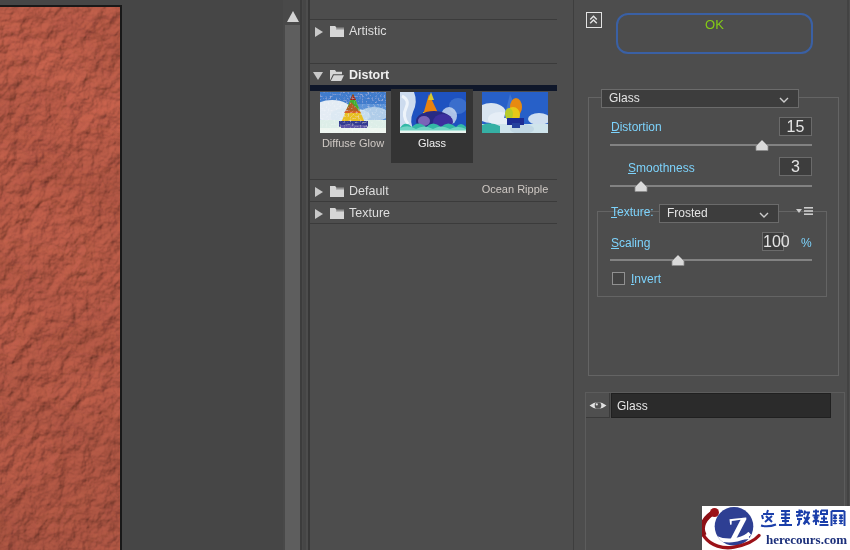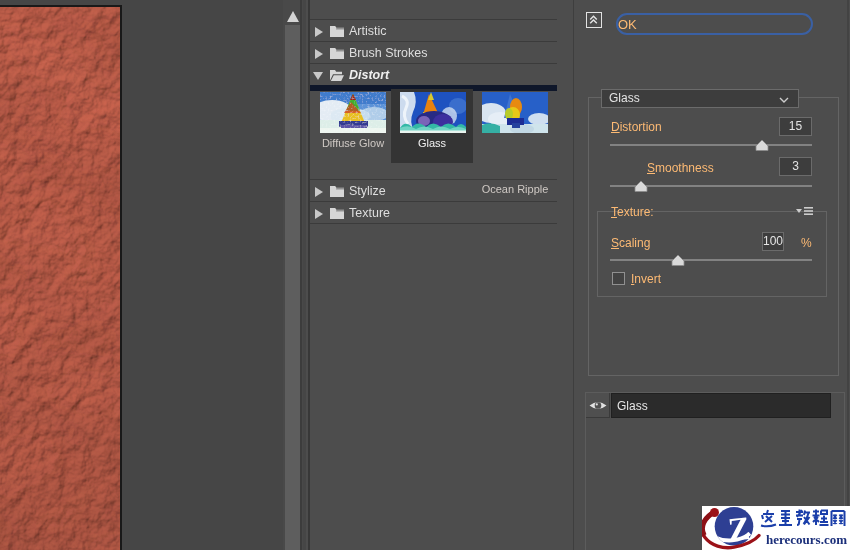--- a/index.html
+++ b/index.html
@@ -36,34 +36,34 @@
 #selcell { position:absolute; left:81px; top:-2px; width:82px; height:74px; background:#343434; }
 .thumb { position:absolute; top:1px; width:66px; height:41px; }
 .tlabel { position:absolute; top:46px; width:82px; text-align:center; font-size:11px; color:#cfc9c4; }
 #fbot { position:absolute; left:0; top:212px; width:247px; height:1px; background:#3b3b3b; }
 
 
 #vdiv { left:573px; top:0; width:1px; height:550px; background:#3e3e3e; }
 #redge { left:847px; top:0; width:2px; height:550px; background:#434343; }
 
 #collapse { left:586px; top:12px; width:16px; height:16px; border:1.5px solid #e3e3e3; }
-#okbtn { left:616px; top:13px; width:197px; height:22px; border:2px solid #3a60a4;
-  border-radius:12px; color:#fdba74; font-size:13px; line-height:20px; }
+#okbtn { left:616px; top:13px; width:197px; height:41px; border:2px solid #3a60a4;
+  border-radius:12px; color:#84cc16; font-size:13px; text-align:center; line-height:20px; }
 #defbtn { left:616px; top:47px; width:197px; height:24px; border:1.5px solid #969696;
   border-radius:12px; color:#e8e8e8; font-size:13px; text-align:center; line-height:21px; }
 
 #groupbox { left:588px; top:97px; width:251px; height:279px; border:1px solid #646464; }
 #innerbox { left:597px; top:211px; width:230px; height:86px; border:1px solid #646464; }
 
 #fselect { left:601px; top:89px; width:198px; height:19px; background:#3d3d3d;
   border:1px solid #6b6b6b; color:#e4e4e4; font-size:12px; line-height:17px; padding-left:7px; }
 
-.plabel { position:absolute; font-size:12px; color:#fdba74; }
+.plabel { position:absolute; font-size:12px; color:#7dd3fc; }
 .vbox { position:absolute; width:33px; height:19px; background:#3d3d3d; border:1px solid #6b6b6b;
-  color:#e4e4e4; font-size:12px; text-align:center; line-height:17px; }
+  color:#e4e4e4; font-size:16px; text-align:center; line-height:17px; }
 .track { position:absolute; left:610px; width:202px; height:2px; background:#828282; }
 .sthumb { position:absolute; width:14px; height:11px; }
 
 #tselect { left:659px; top:204px; width:120px; height:19px; background:#3d3d3d;
   border:1px solid #6b6b6b; color:#e4e4e4; font-size:12px; line-height:17px; padding-left:7px; }
 
 #invbox { left:612px; top:272px; width:13px; height:13px; border:1px solid #909090; background:#434343; }
 
 u { text-decoration:underline; }
 
@@ -113,28 +113,21 @@
   <div class="abs" id="uparrow"></div>
 
   <div class="abs" id="flist">
     <div class="frow" style="top:8px;">
       <div class="ftri"></div>
       <svg class="ffold" viewBox="0 0 14 11">
           <path d="M0 0 L5.2 0 L6.4 1.7 L14 1.7 L14 11 L0 11 Z M6 3.2 L6.4 2.6 L14 2.6 L14 3.2 Z" fill-rule="evenodd" fill="#d6d6d6"></path>
         </svg>
       <div class="flabel">Artistic</div>
     </div>
-    <div class="frow" style="top:30px;">
-      <div class="ftri"></div>
-      <svg class="ffold" viewBox="0 0 14 11">
-          <path d="M0 0 L5.2 0 L6.4 1.7 L14 1.7 L14 11 L0 11 Z M6 3.2 L6.4 2.6 L14 2.6 L14 3.2 Z" fill-rule="evenodd" fill="#d6d6d6"></path>
-        </svg>
-      <div class="flabel">Brush Strokes</div>
-    </div>
-    <div class="frow" id="fbold" style="top:52px;font-style:italic;">
+    <div class="frow" id="fbold" style="top:52px;">
       <div class="ftri-open"></div>
       <svg class="ffold" viewBox="0 0 14 11">
           <path d="M0 10.5 L0 0 L5 0 L6.2 1.8 L12 1.8 L12 4.2 L3 4.2 L0 10.5 Z" fill="#d6d6d6"></path>
           <path d="M3.8 5.2 L14 5.2 L11.2 11 L0.8 11 Z" fill="#d6d6d6"></path>
         </svg>
       <div class="flabel">Distort</div>
     </div>
 
     <div id="thumbzone">
       <div id="selcell"></div>
@@ -196,21 +189,21 @@
         <rect x="30" y="31" width="8" height="5" fill="#24409e"></rect>
       </svg>
       <div class="tlabel" style="left:164px;margin-top:46px;">Ocean Ripple</div>
     </div>
 
     <div class="frow" style="top:168px;">
       <div class="ftri"></div>
       <svg class="ffold" viewBox="0 0 14 11">
           <path d="M0 0 L5.2 0 L6.4 1.7 L14 1.7 L14 11 L0 11 Z M6 3.2 L6.4 2.6 L14 2.6 L14 3.2 Z" fill-rule="evenodd" fill="#d6d6d6"></path>
         </svg>
-      <div class="flabel">Stylize</div>
+      <div class="flabel">Default</div>
     </div>
     <div class="frow" style="top:190px;">
       <div class="ftri"></div>
       <svg class="ffold" viewBox="0 0 14 11">
           <path d="M0 0 L5.2 0 L6.4 1.7 L14 1.7 L14 11 L0 11 Z M6 3.2 L6.4 2.6 L14 2.6 L14 3.2 Z" fill-rule="evenodd" fill="#d6d6d6"></path>
         </svg>
       <div class="flabel">Texture</div>
     </div>
     <div id="fbot"></div>
   </div>
@@ -232,29 +225,34 @@
     </svg>
   </div>
 
   <div class="plabel" style="left:611px; top:120px;"><u>D</u>istortion</div>
   <div class="vbox" style="left:779px; top:117px;">15</div>
   <div class="track" style="top:144px;"></div>
   <svg class="sthumb" style="left:755px; top:140px;">
       <polygon points="7,0 13,6 13,10.5 1,10.5 1,6" fill="#d9d9d9" stroke="#8a8a8a" stroke-width="0.8"></polygon>
     </svg>
 
-  <div class="plabel" style="left:647px; top:161px;"><u>S</u>moothness</div>
+  <div class="plabel" style="left:628px; top:161px;"><u>S</u>moothness</div>
   <div class="vbox" style="left:779px; top:157px;">3</div>
   <div class="track" style="top:185px;"></div>
   <svg class="sthumb" style="left:634px; top:181px;">
       <polygon points="7,0 13,6 13,10.5 1,10.5 1,6" fill="#d9d9d9" stroke="#8a8a8a" stroke-width="0.8"></polygon>
     </svg>
 
   <div class="abs" id="innerbox"></div>
   <div class="plabel" style="left:611px; top:205px;"><u>T</u>exture:</div>
+  <div class="abs" id="tselect">Frosted
+    <svg width="10" height="6" style="position:absolute; right:9px; top:7px;">
+      <path d="M1 1 L5 5 L9 1" stroke="#cccccc" stroke-width="1.4" fill="none"></path>
+    </svg>
+  </div>
   <svg class="abs" style="left:796px; top:206px;" width="17" height="10">
     <polygon points="0,3 6,3 3,7" fill="#cccccc"></polygon>
     <rect x="8" y="1" width="9" height="1.6" fill="#cccccc"></rect>
     <rect x="8" y="4.2" width="9" height="1.6" fill="#cccccc"></rect>
     <rect x="8" y="7.4" width="9" height="1.6" fill="#cccccc"></rect>
   </svg>
 
   <div class="plabel" style="left:611px; top:236px;"><u>S</u>caling</div>
   <div class="vbox" style="left:762px; top:232px; width:22px;">100</div>
   <div class="plabel" style="left:801px; top:236px;">%</div>

